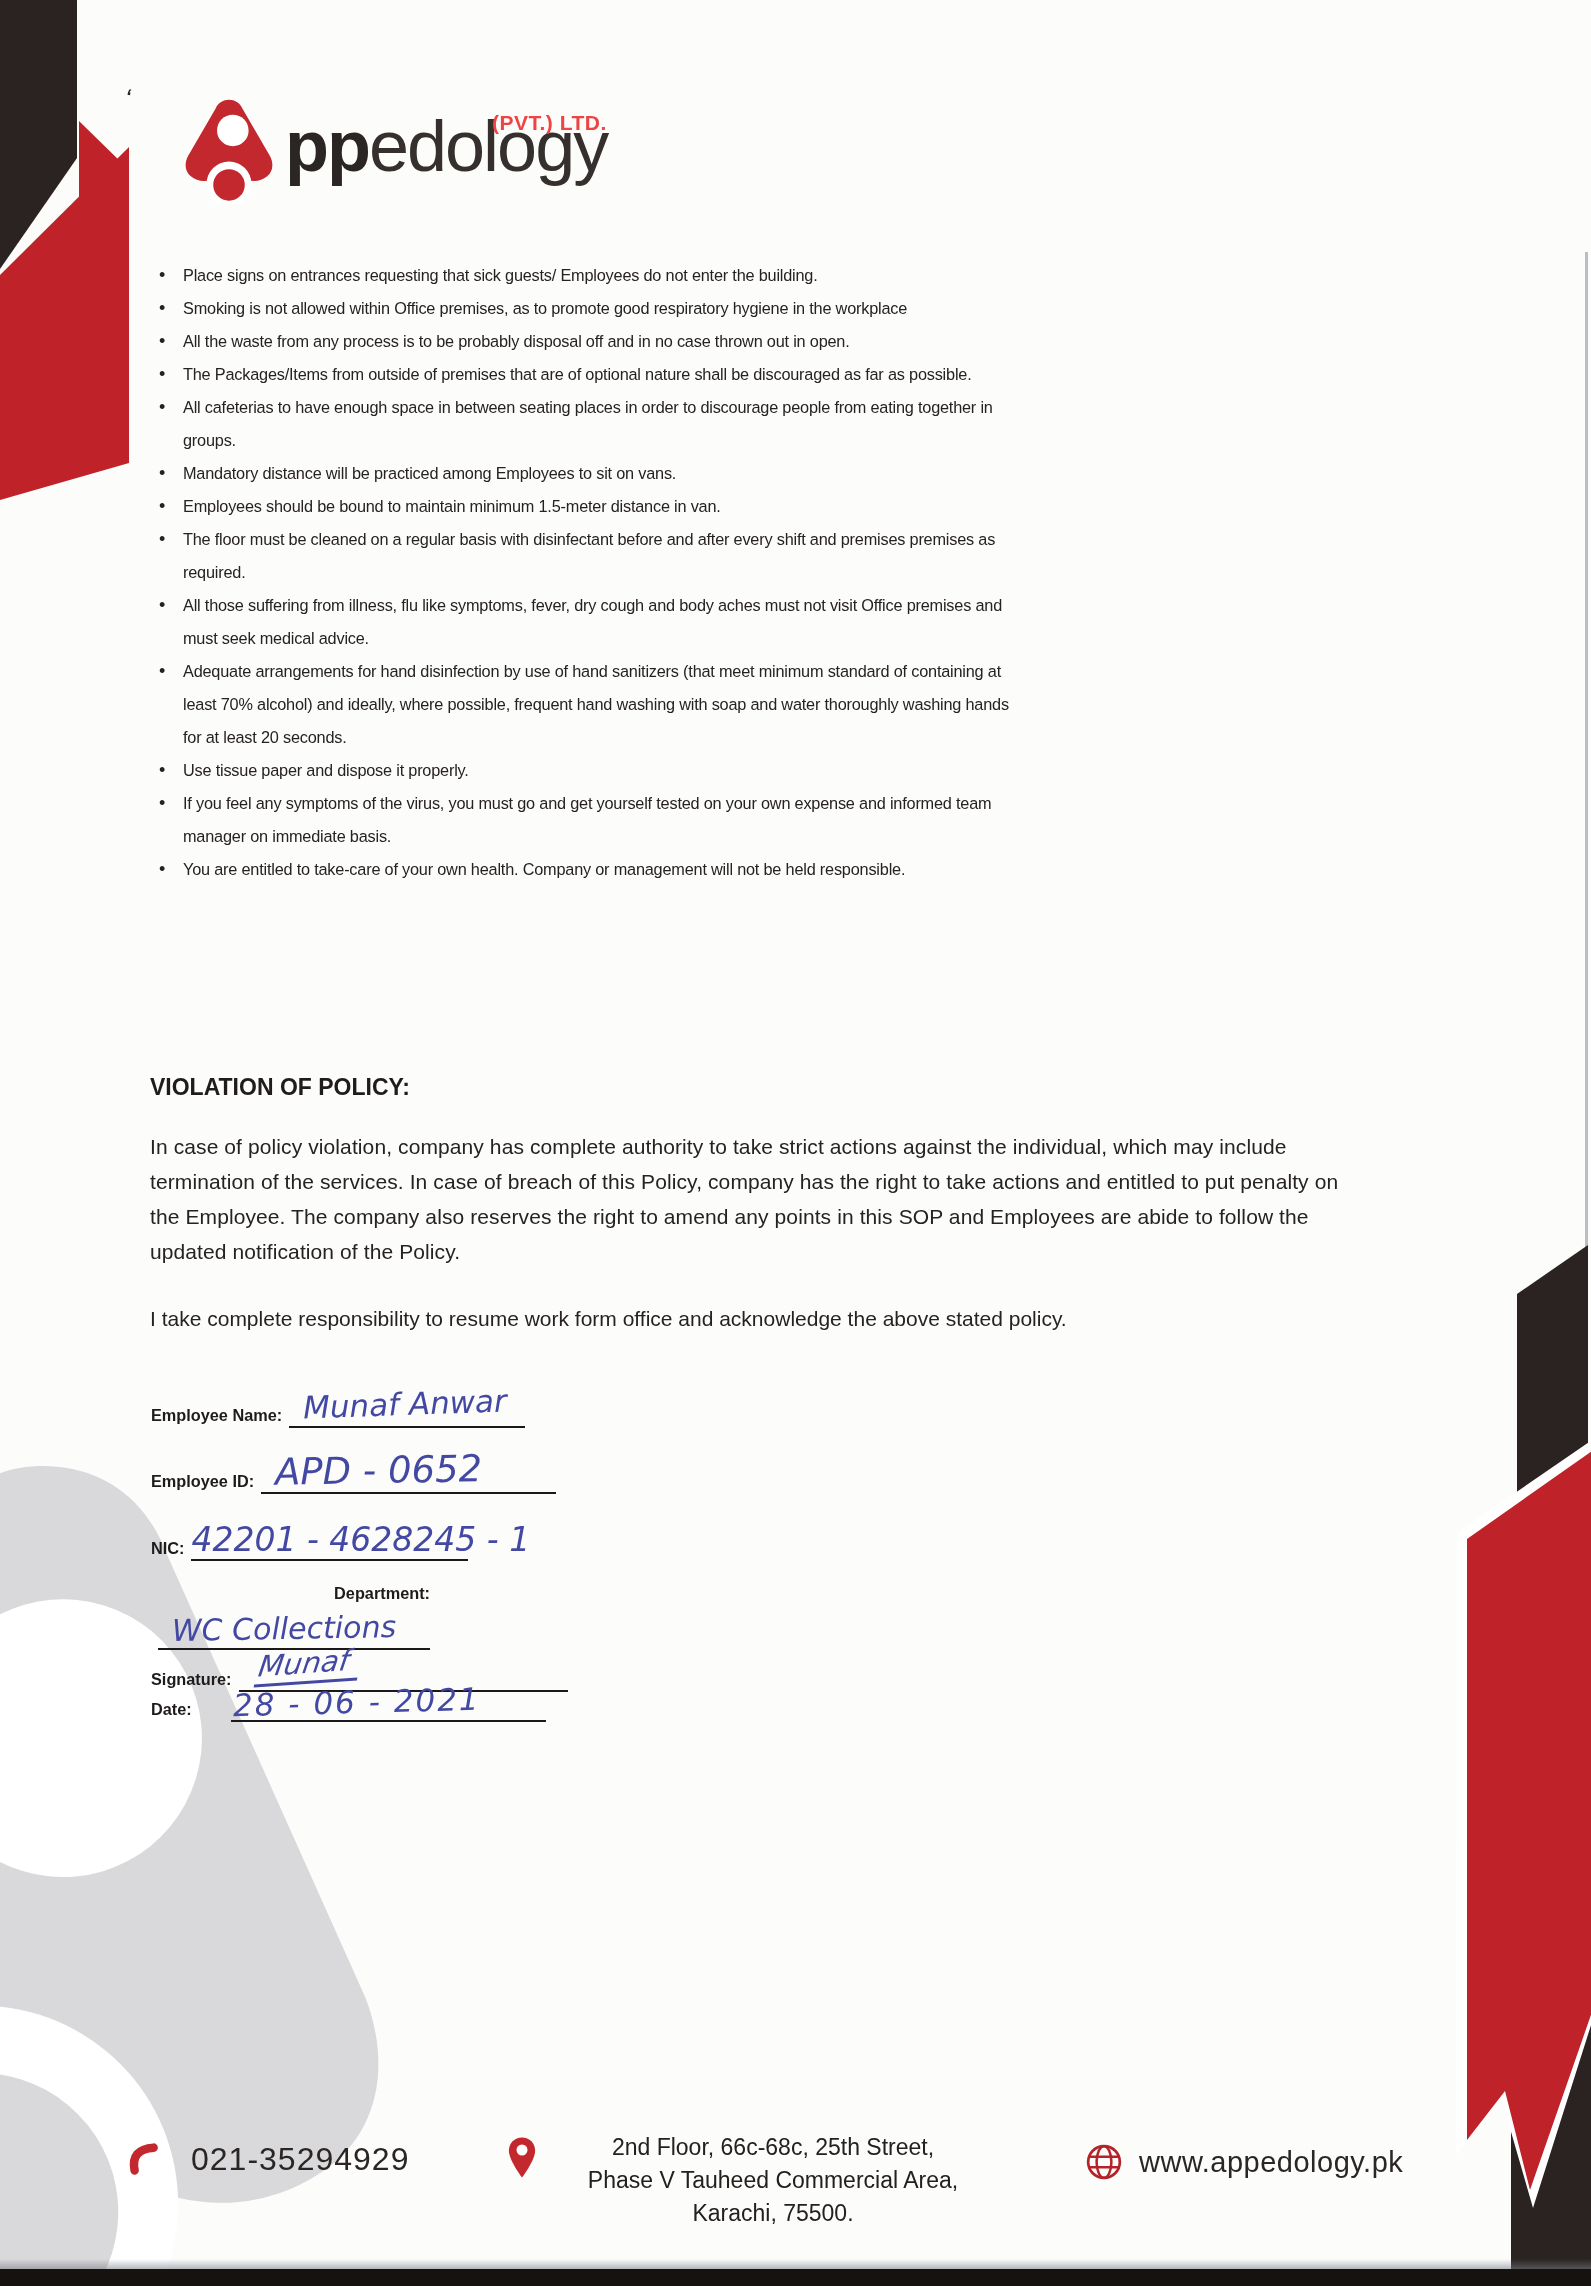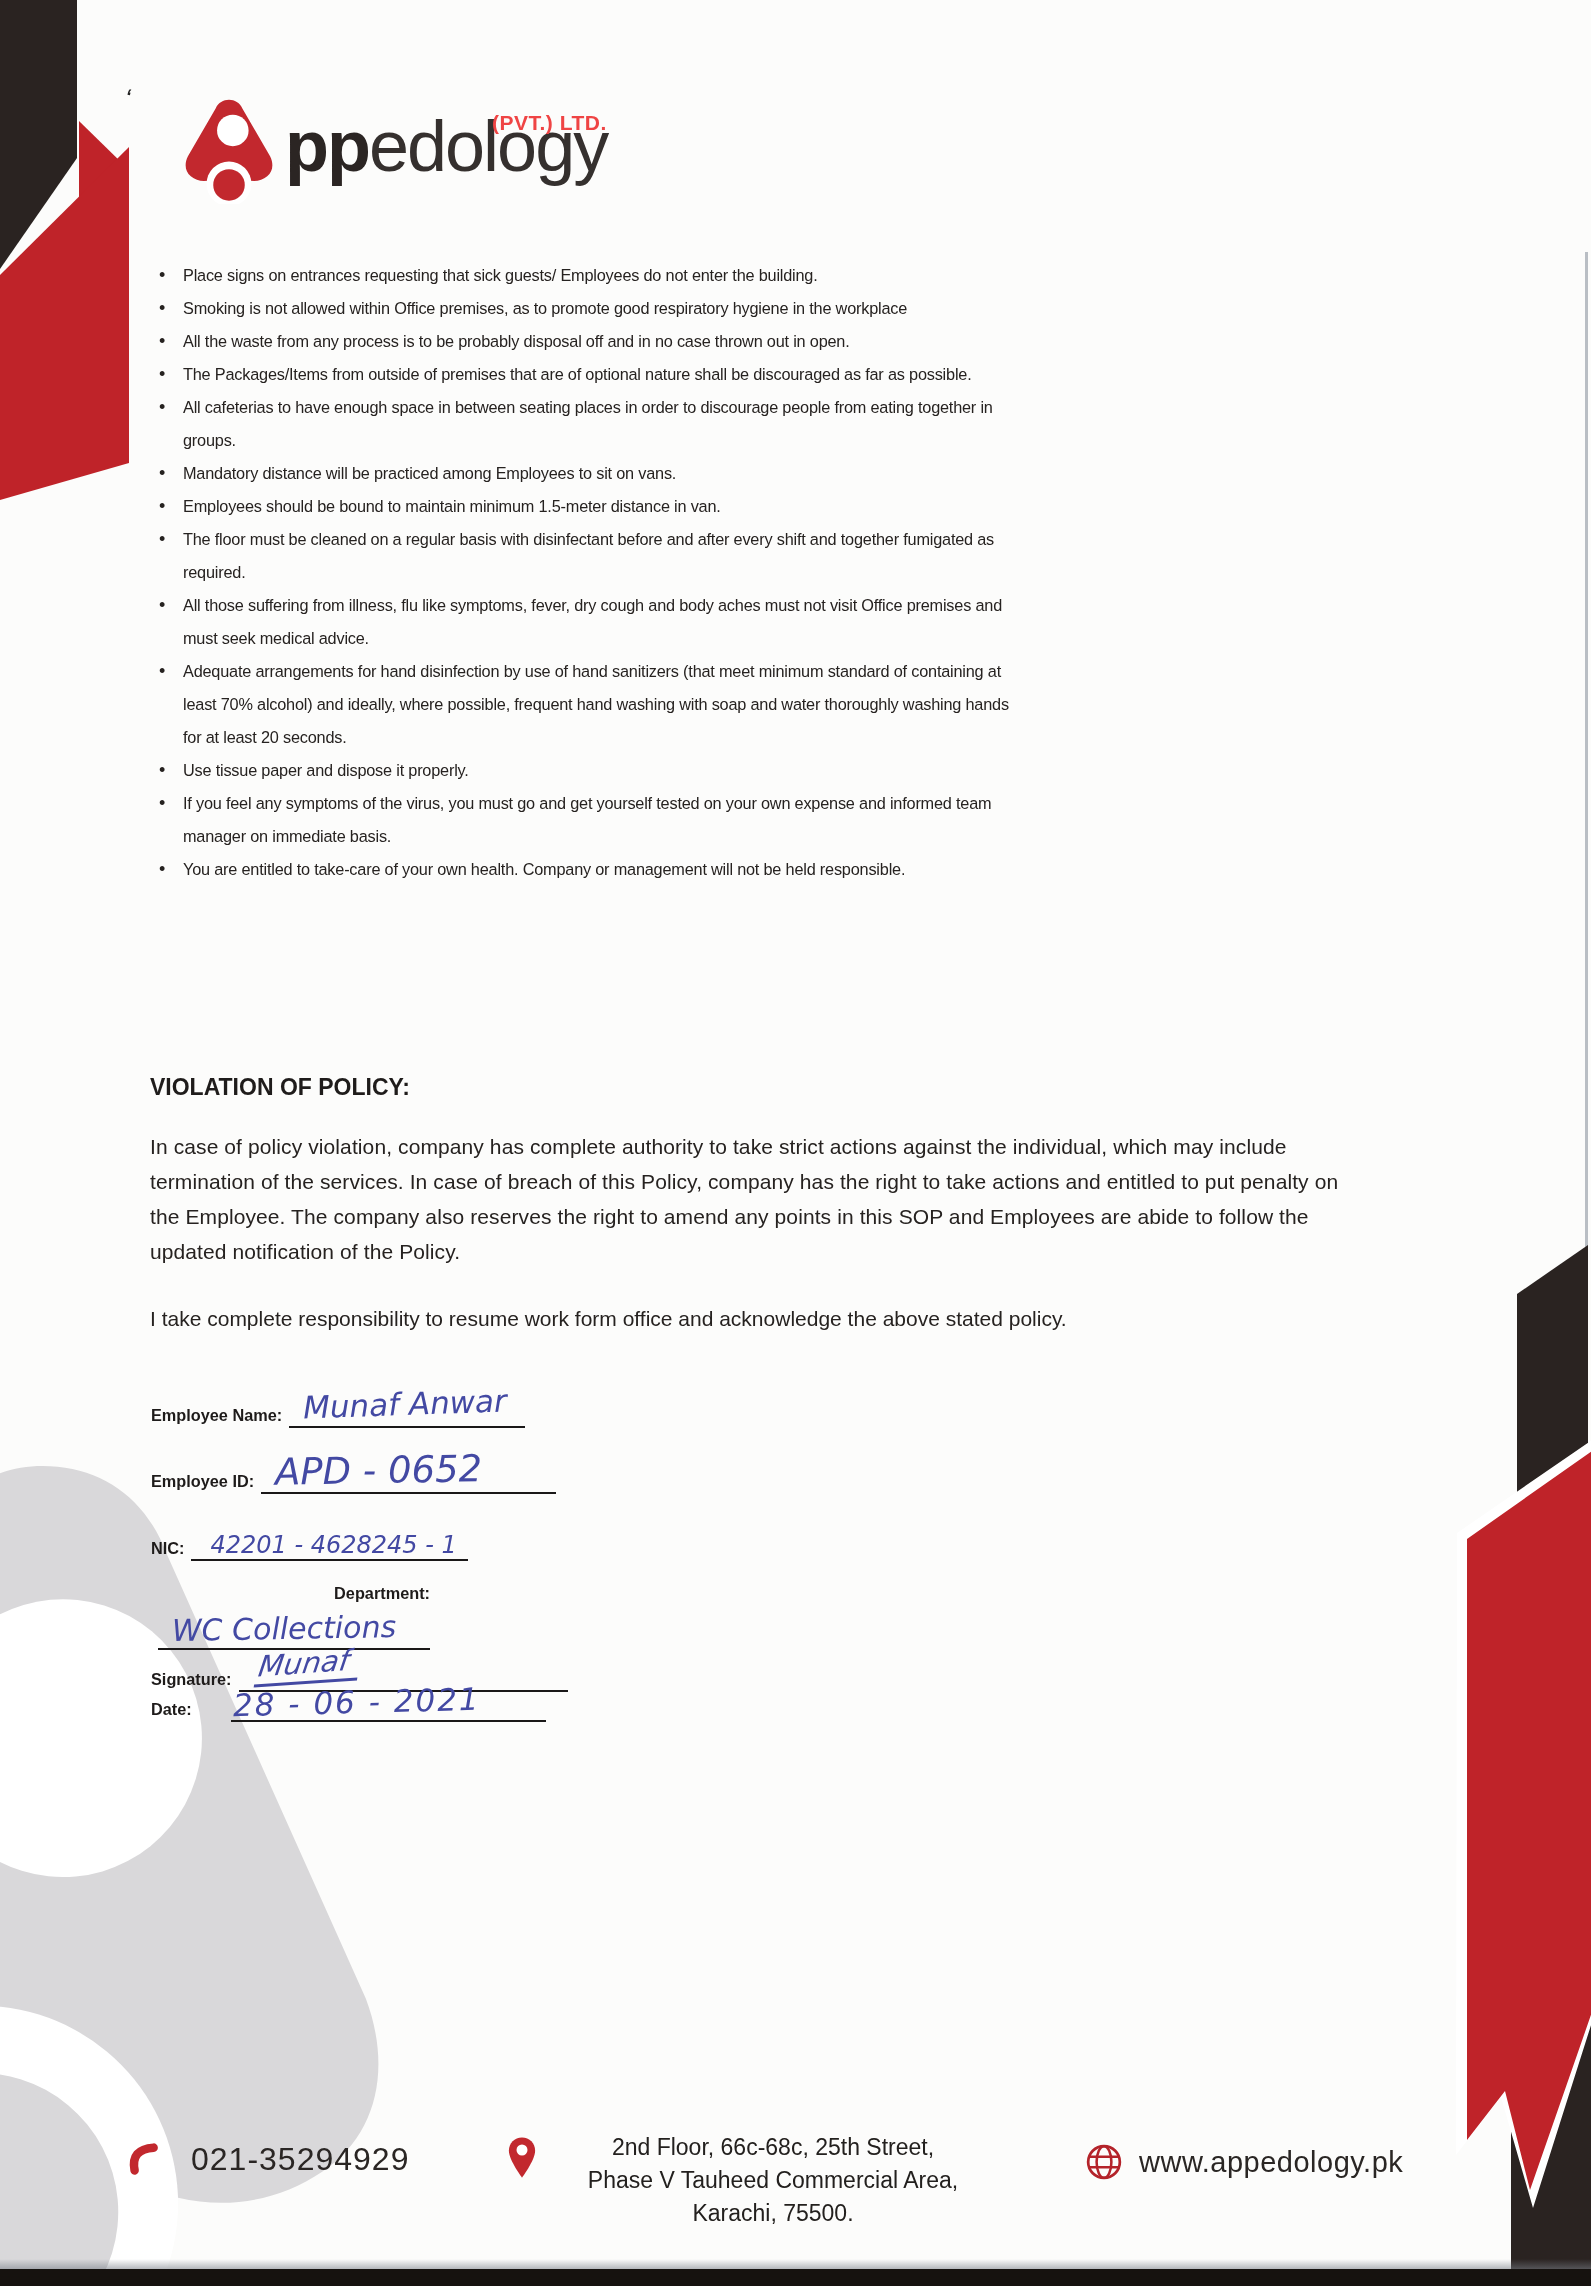--- a/index.html
+++ b/index.html
@@ -62,21 +62,21 @@
   .frow{position:absolute;left:151px;display:flex;align-items:flex-end;}
   .flabel{font-weight:700;font-size:16.3px;color:#1e1b1a;padding-bottom:3px;white-space:nowrap;}
   .fline{position:relative;border-bottom:2.5px solid #1a1818;margin-left:7px;height:42px;}
   .fvalue{position:absolute;left:14px;bottom:-2px;white-space:nowrap;
     color:var(--hand,#4349a3);font-family:"DejaVu Sans",sans-serif;font-style:italic;}
   .frow:nth-child(1){top:1384px;} .frow:nth-child(1) .fline{width:236px;}
   .frow:nth-child(1) .fvalue{font-size:31px;transform:rotate(-2deg);bottom:4px;}
   .frow:nth-child(2){top:1450px;} .frow:nth-child(2) .fline{width:295px;}
   .frow:nth-child(2) .fvalue{font-size:37px;transform:rotate(-1deg);bottom:0;}
   .frow:nth-child(3){top:1517px;} .frow:nth-child(3) .fline{width:277px;}
-  .frow:nth-child(3) .fvalue{font-size:24px;left:19px;bottom:0;}
+  .frow:nth-child(3) .fvalue{font-size:33px;left:0;bottom:0;}
   .frow:nth-child(4){top:1584px;flex-direction:column;} .frow:nth-child(4) .fline{width:272px;}
   .frow:nth-child(4) .fvalue{font-size:30px;transform:rotate(-1deg);bottom:2px;}
   .frow:nth-child(5){top:1648px;} .frow:nth-child(5) .fline{width:329px;}
   .frow:nth-child(5) .fvalue{font-size:29px;transform:skewX(-12deg) rotate(-4deg);
     border-bottom:3px solid var(--hand,#4349a3);padding:0 10px 1px 2px;bottom:6px;left:18px;}
   .frow:nth-child(6){top:1678px;gap:32px;} .frow:nth-child(6) .fline{width:315px;}
   .frow:nth-child(6) .fvalue{font-size:31px;transform:rotate(-1.5deg);bottom:0;left:2px;letter-spacing:2px;}
   
   .footer{position:absolute;left:0;top:2109px;width:1592px;height:178px;z-index:2;}
   .phone-group{position:absolute;left:127px;top:32px;display:flex;}
@@ -134,21 +134,21 @@
   <div class="logo-suffix">(PVT.) LTD.</div>
 
   <ul class="bullets">
       <li>Place signs on entrances requesting that sick guests/ Employees do not enter the building.</li>
       <li>Smoking is not allowed within Office premises, as to promote good respiratory hygiene in the workplace</li>
       <li>All the waste from any process is to be probably disposal off and in no case thrown out in open.</li>
       <li>The Packages/Items from outside of premises that are of optional nature shall be discouraged as far as possible.</li>
       <li>All cafeterias to have enough space in between seating places in order to discourage people from eating together in groups.</li>
       <li>Mandatory distance will be practiced among Employees to sit on vans.</li>
       <li>Employees should be bound to maintain minimum 1.5-meter distance in van.</li>
-      <li>The floor must be cleaned on a regular basis with disinfectant before and after every shift and together fumigated as required.</li>
+      <li>The floor must be cleaned on a regular basis with disinfectant before and after every shift and premises premises as required.</li>
       <li>All those suffering from illness, flu like symptoms, fever, dry cough and body aches must not visit Office premises and must seek medical advice.</li>
       <li>Adequate arrangements for hand disinfection by use of hand sanitizers (that meet minimum standard of containing at least 70% alcohol) and ideally, where possible, frequent hand washing with soap and water thoroughly washing hands for at least 20 seconds.</li>
       <li>Use tissue paper and dispose it properly.</li>
       <li>If you feel any symptoms of the virus, you must go and get yourself tested on your own expense and informed team manager on immediate basis.</li>
       <li>You are entitled to take-care of your own health. Company or management will not be held responsible.</li>
     </ul>
 
   <div class="violation-heading">VIOLATION OF POLICY:</div>
   <div class="violation-body">In case of policy violation, company has complete authority to take strict actions against the individual, which may include termination of the services. In case of breach of this Policy, company has the right to take actions and entitled to put penalty on the Employee. The company also reserves the right to amend any points in this SOP and Employees are abide to follow the updated notification of the Policy.</div>
   <div class="acknowledgment">I take complete responsibility to resume work form office and acknowledge the above stated policy.</div>

